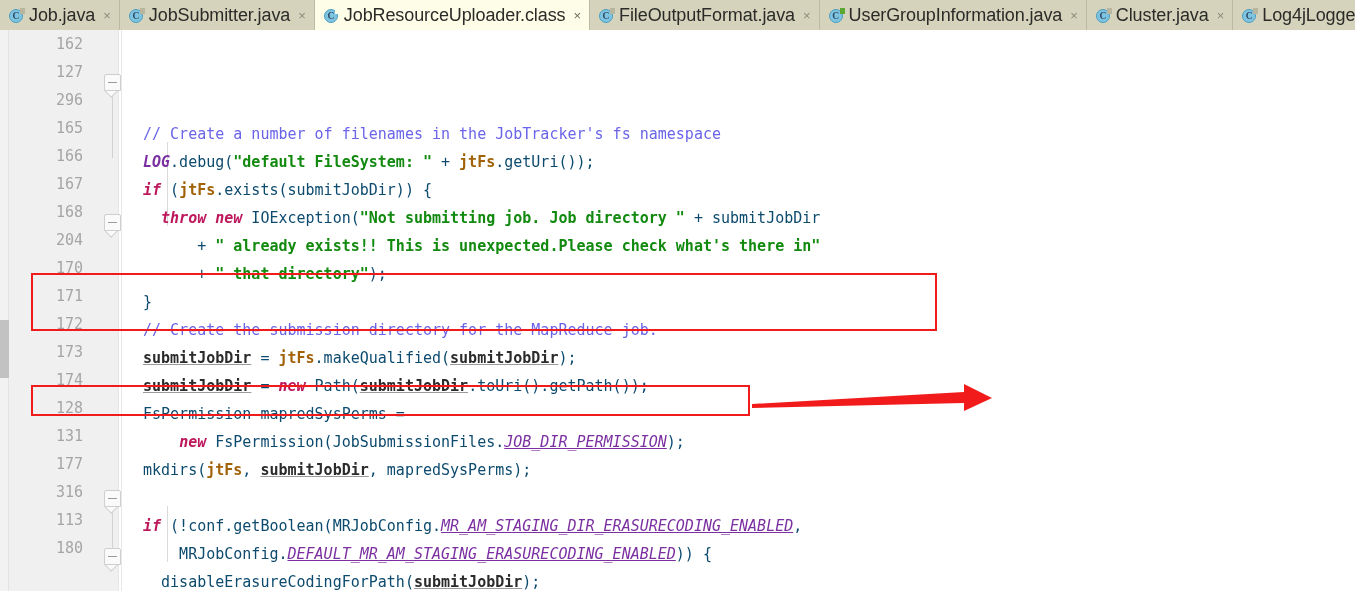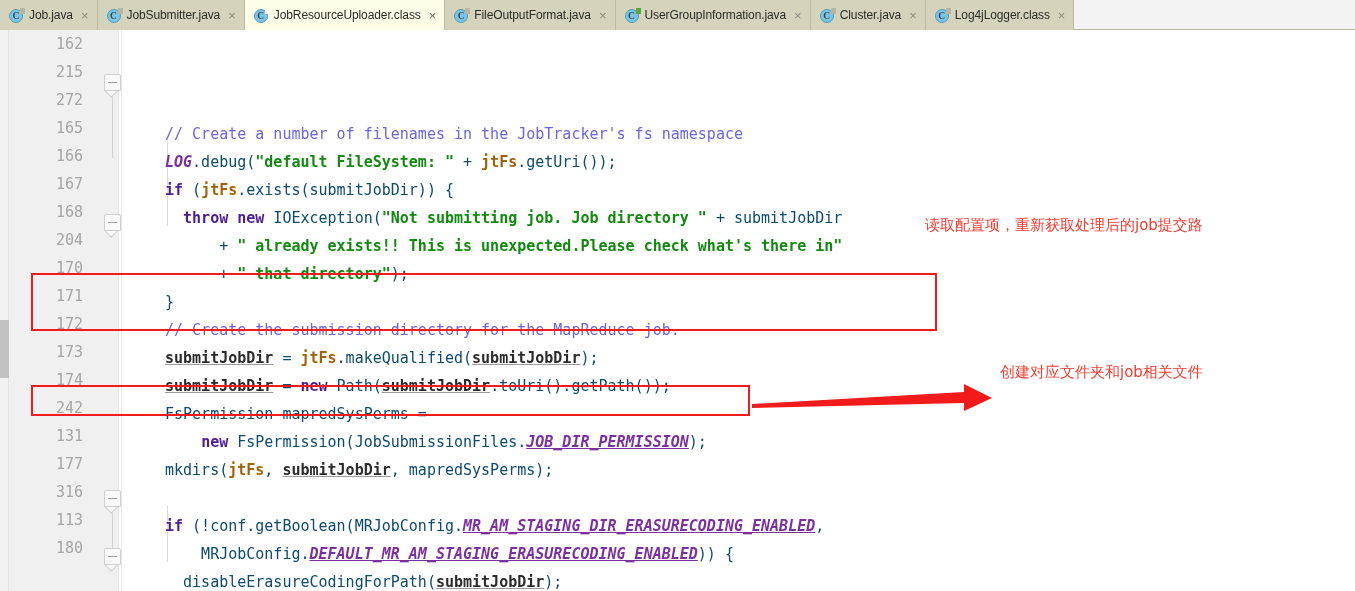--- a/index.html
+++ b/index.html
@@ -34,21 +34,21 @@
     background: #d6d3bd;
     border-right: 1px solid #bdbaa4;
     white-space: nowrap;
     font-size: 13.5px;
     color: #2b2b28;
     cursor: default;
   }
   .tab.active {
     background: #fdfde8;
   }
-  .tab .tabname { font-size: 12px; letter-spacing: -0.1px; }
+  .tab .tabname { font-size: 18px; letter-spacing: -0.1px; }
   .tab .closeglyph {
     font-size: 13px;
     color: #8c8a78;
     margin-left: 3px;
     line-height: 1;
   }
   .tab.active .closeglyph { color: #6e6c5c; }
   .tabfill { flex: 1 1 auto; background: #f3f3f3; }
 
   
@@ -171,36 +171,36 @@
     position: absolute; left: 123px; top: 0;
     width: 1232px; height: 561px;
     font-family: "DejaVu Sans Mono", monospace;
     font-size: 15px;
     white-space: pre;
     color: #2b2b2b;
   }
   .cl {
     height: 28px;
     line-height: 28px;
-    padding-left: 42px;
+    padding-left: 20px;
     position: relative;
   }
   
   .guide {
     position: absolute;
     width: 1px;
     background: #d9d9d9;
     left: 0;
   }
 
   .cmt { color: #6a64e8; }
-  .kw  { color: #4c1d95; font-weight: bold; }
+  .kw  { color: #be185d; font-weight: bold; font-style: italic; }
   .str { color: #128a0f; font-weight: bold; }
   .fld { color: #7b2fa0; font-weight: bold; font-style: italic; }
-  .stc { color: #7b2fa0; font-weight: bold; font-style: italic; text-decoration: underline; }
+  .stc { color: #7b2fa0; font-weight: normal; font-style: italic; text-decoration: underline; }
   .inst{ color: #a16207; font-weight: bold; }
   .plain { color: #0c4a6e; }
   .uline { text-decoration: underline; text-decoration-color: #9a9a9a; font-weight: bold; }
 
   
   .redbox {
     position: absolute;
     border: 2px solid #f21b1b;
     pointer-events: none;
   }
@@ -288,33 +288,33 @@
 
   <div class="editor">
 
     <div class="leftstrip">
       <div class="thumb"></div>
     </div>
 
     <div class="gutter"></div>
     <div class="linenums" id="linenums">
         <div class="ln">162</div>
-        <div class="ln">215</div>
-        <div class="ln">272</div>
+        <div class="ln">127</div>
+        <div class="ln">296</div>
         <div class="ln">165</div>
         <div class="ln">166</div>
         <div class="ln">167</div>
         <div class="ln">168</div>
         <div class="ln">204</div>
         <div class="ln">170</div>
         <div class="ln">171</div>
         <div class="ln">172</div>
         <div class="ln">173</div>
         <div class="ln">174</div>
-        <div class="ln">242</div>
+        <div class="ln">128</div>
         <div class="ln">131</div>
         <div class="ln">177</div>
         <div class="ln">316</div>
         <div class="ln">113</div>
         <div class="ln">180</div>
       </div>
 
     <div class="foldcol">
       <div class="foldline" style="top:52px;height:76px;"></div>
       <div class="foldbox open" style="top:44px;">
@@ -347,16 +347,14 @@
 
     <div class="redbox" style="left:31px; top:243px; width:906px; height:58px;"></div>
     <div class="redbox" style="left:31px; top:355px; width:719px; height:31px;"></div>
 
     <div class="arrowwrap" style="left:752px; top:326px; width:240px; height:55px;">
       <svg width="240" height="55" viewBox="0 0 240 55">
         <polygon points="0,48 212,36 212,28 240,42 212,55 212,47 0,52" fill="#f21b1b"></polygon>
       </svg>
     </div>
 
-    <div class="ann" style="left:925px; top:186px;">读取配置项，重新获取处理后的job提交路</div>
-    <div class="ann" style="left:1000px; top:333px;">创建对应文件夹和job相关文件</div>
   </div>
 </div>
 
 </body></html>

